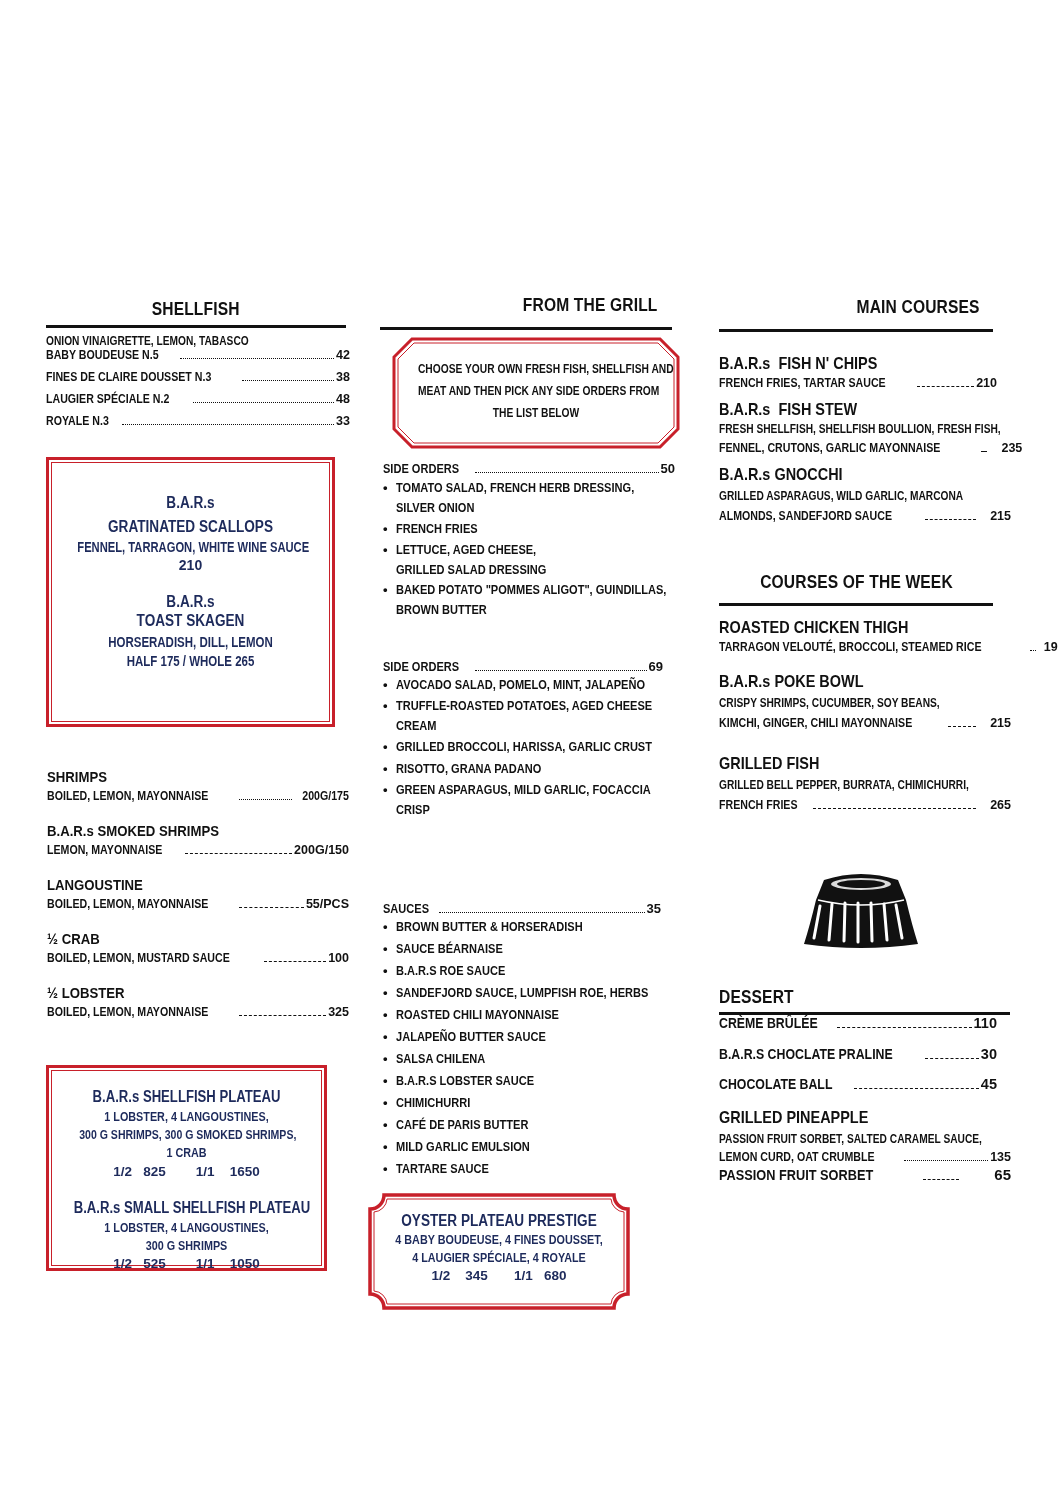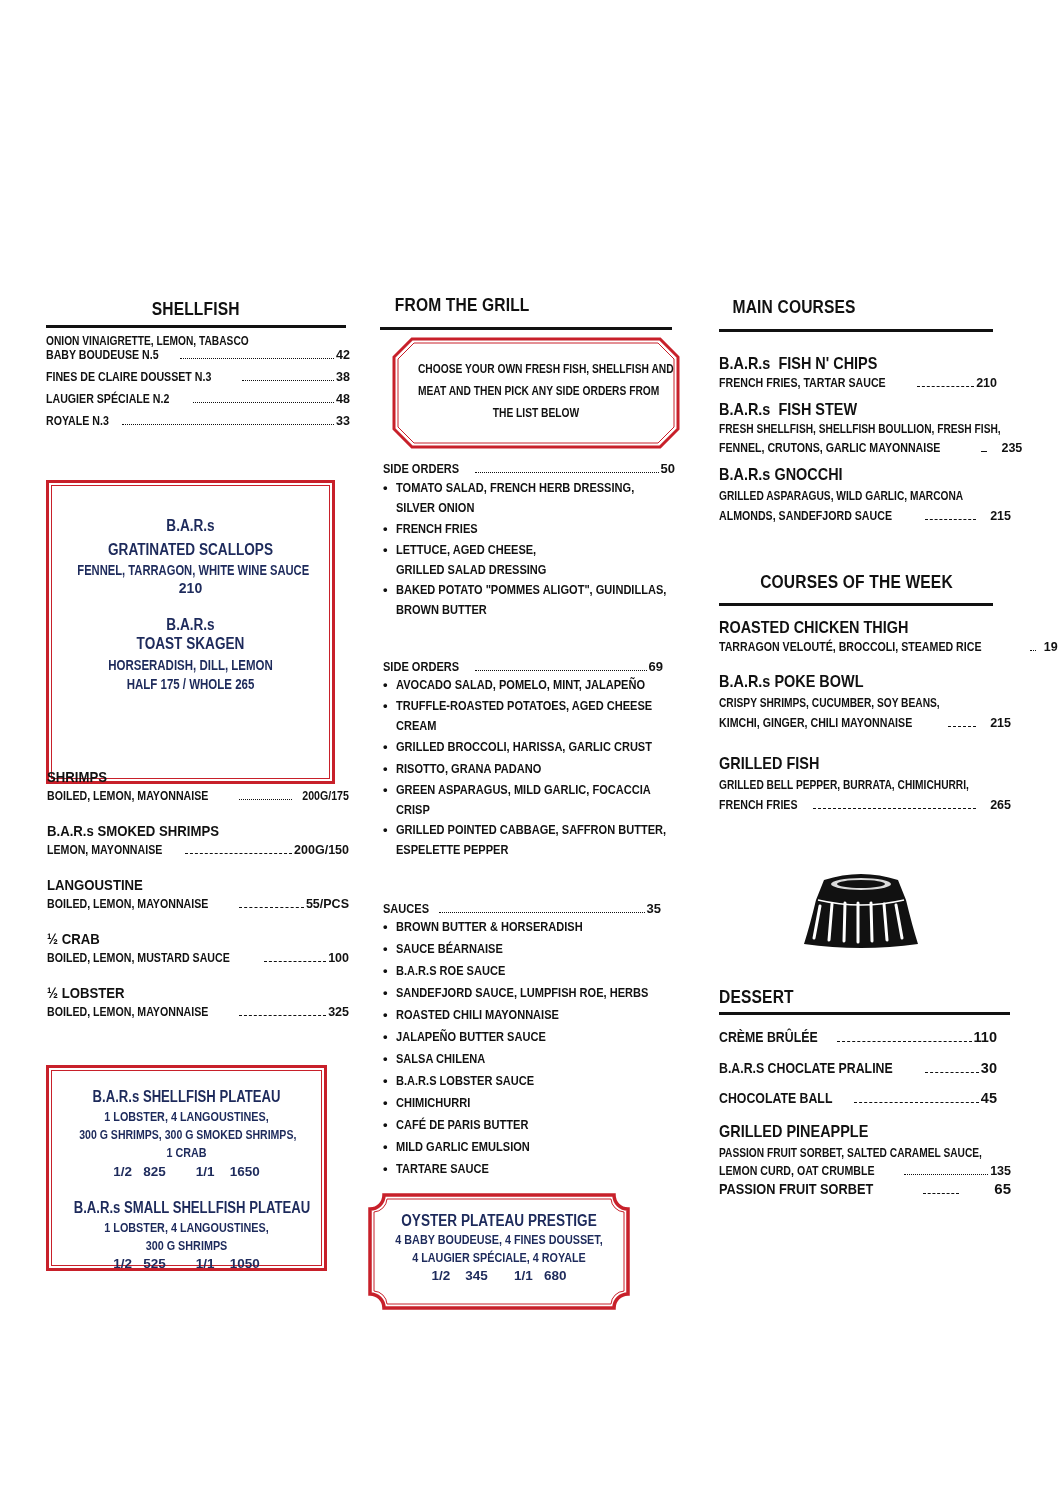--- a/index.html
+++ b/index.html
@@ -52,21 +52,21 @@
         <span class="price">48</span>
       </div>
     <div class="line" style="height:22px;">
         <span class="lbl sq">ROYALE N.3</span>
         <span class="dots"></span>
         <span class="price">33</span>
       </div>
   </div>
 </div>
 
-<div class="redbox" style="left:46px; top:480px; width:289px; height:304px;">
+<div class="redbox" style="left:46px; top:457px; width:289px; height:270px;">
   <div class="center boxtxt" style="position:absolute; left:0; right:0; top:34px;">
     <div style="font-size:16px; transform:scaleX(0.85);">B.A.R.s</div>
     <div style="font-size:16px; margin-top:6px; transform:scaleX(0.85);">GRATINATED SCALLOPS</div>
     <div style="font-size:14px; margin-top:3px; transform:scaleX(0.8);">FENNEL, TARRAGON, WHITE WINE SAUCE</div>
     <div style="font-size:14px; margin-top:2px;">210</div>
     <div style="font-size:16px; margin-top:20px; transform:scaleX(0.85);">B.A.R.s</div>
     <div style="font-size:16px; margin-top:1px; transform:scaleX(0.85);">TOAST SKAGEN</div>
     <div style="font-size:14px; margin-top:4px; transform:scaleX(0.82);">HORSERADISH, DILL, LEMON</div>
     <div style="font-size:14px; margin-top:3px; transform:scaleX(0.82);">HALF 175 / WHOLE 265</div>
   </div>
@@ -123,21 +123,21 @@
     <div style="font-size:13.5px; margin-top:3px; transform:scaleX(0.8);">1 CRAB</div>
     <div style="font-size:13.5px; margin-top:4px; white-space:pre;">1/2   825        1/1    1650</div>
     <div style="font-size:16px; margin-top:20px; transform:scaleX(0.82);">B.A.R.s SMALL SHELLFISH PLATEAU</div>
     <div style="font-size:13.5px; margin-top:3px; transform:scaleX(0.8);">1 LOBSTER, 4 LANGOUSTINES,</div>
     <div style="font-size:13.5px; margin-top:3px; transform:scaleX(0.8);">300 G SHRIMPS</div>
     <div style="font-size:13.5px; margin-top:3px; white-space:pre;">1/2   525        1/1    1050</div>
   </div>
 </div>
 
 <div class="col" style="left:380px; top:294px; width:292px;">
-  <div style="height:24px; display:flex; justify-content:flex-start;">
+  <div style="height:24px; display:flex; justify-content:flex-end;">
     <h2 class="sec-title">FROM THE GRILL</h2>
   </div>
   <div class="rule" style="margin-top:9px;"></div>
 </div>
 
 <svg style="position:absolute; left:392px; top:337px;" width="288" height="112" viewBox="0 0 288 112">
   <polygon points="20,2 268,2 286,20 286,92 268,110 20,110 2,92 2,20" fill="none" stroke="#c8202a" stroke-width="3"></polygon>
   <polygon points="22,6 266,6 282,22 282,90 266,106 22,106 6,90 6,22" fill="none" stroke="#c8202a" stroke-width="1"></polygon>
 </svg>
 <div class="center" style="position:absolute; left:392px; top:358px; width:288px; font-size:12.5px; font-weight:bold; line-height:22px;">
@@ -165,21 +165,20 @@
       <span class="lbl sq">SIDE ORDERS</span>
       <span class="dots"></span>
       <span class="price">69</span>
     </div>
   <ul class="bullets" style="margin-top:0px;">
     <li><span class="sq">AVOCADO SALAD, POMELO, MINT, JALAPEÑO</span></li>
     <li class="two"><span class="sq">TRUFFLE-ROASTED POTATOES, AGED CHEESE</span><br><span class="sq">CREAM</span></li>
     <li><span class="sq">GRILLED BROCCOLI, HARISSA, GARLIC CRUST</span></li>
     <li><span class="sq">RISOTTO, GRANA PADANO</span></li>
     <li class="two"><span class="sq">GREEN ASPARAGUS, MILD GARLIC, FOCACCIA</span><br><span class="sq">CRISP</span></li>
-    <li class="two"><span class="sq">GRILLED POINTED CABBAGE, SAFFRON BUTTER,</span><br><span class="sq">ESPELETTE PEPPER</span></li>
   </ul>
 </div>
 
 <div class="col" style="left:383px; top:901px; width:278px;">
   <div class="line" style="font-size:13px;">
       <span class="lbl sq">SAUCES</span>
       <span class="dots"></span>
       <span class="price">35</span>
     </div>
   <ul class="bullets">
@@ -203,21 +202,21 @@
   <path d="M19,6 L243,6 A14,14 0 0 0 256,19 L256,98 A14,14 0 0 0 243,111 L19,111 A14,14 0 0 0 6,98 L6,19 A14,14 0 0 0 19,6 Z" fill="none" stroke="#c8202a" stroke-width="1"></path>
 </svg>
 <div class="center boxtxt" style="position:absolute; left:368px; top:1212px; width:262px;">
   <div style="font-size:16px; transform:scaleX(0.85);">OYSTER PLATEAU PRESTIGE</div>
   <div style="font-size:13.5px; margin-top:2px; transform:scaleX(0.8);">4 BABY BOUDEUSE, 4 FINES DOUSSET,</div>
   <div style="font-size:13.5px; margin-top:3px; transform:scaleX(0.8);">4 LAUGIER SPÉCIALE, 4 ROYALE</div>
   <div style="font-size:13.5px; margin-top:3px; white-space:pre;">1/2    345       1/1   680</div>
 </div>
 
 <div class="col" style="left:719px; top:296px; width:292px;">
-  <div style="height:24px; display:flex; justify-content:flex-start; width:274px;">
+  <div style="height:24px; display:flex; justify-content:flex-end; width:274px;">
     <h2 class="sec-title">MAIN COURSES</h2>
   </div>
   <div class="rule" style="margin-top:9px; width:274px;"></div>
 
   <div style="margin-top:22px;">
     <div class="item-title" style="font-size:17px;"><span class="sq" style="white-space:pre;">B.A.R.s  FISH N' CHIPS</span></div>
     <div class="line" style="margin-top:2px; width:278px;">
         <span class="lbl sq">FRENCH FRIES, TARTAR SAUCE</span>
         <span class="dots" style="border-bottom-style:dashed;"></span>
         <span class="price">210</span>
@@ -292,21 +291,21 @@
   </g>
   <path d="M16,30 Q59,40 102,30" fill="none" stroke="#fff" stroke-width="1.5"></path>
 </svg>
 
 <div class="col" style="left:719px; top:986px; width:292px;">
   <div style="height:24px;">
     <h2 class="sec-title" style="text-align:left; transform-origin:left; font-size:19px;">DESSERT</h2>
   </div>
   <div class="rule" style="margin-top:2px; width:291px;"></div>
 
-  <div style="margin-top:14px; width:278px;">
+  <div style="width:278px;">
     <div class="line" style="font-size:14.5px; height:31px;">
         <span class="lbl sq">CRÈME BRÛLÉE</span>
         <span class="dots" style="border-bottom-style:dashed;"></span>
         <span class="price">110</span>
       </div>
     <div class="line" style="font-size:14.5px; height:30px;">
         <span class="lbl sq">B.A.R.S CHOCLATE PRALINE</span>
         <span class="dots" style="border-bottom-style:dashed;"></span>
         <span class="price">30</span>
       </div>

